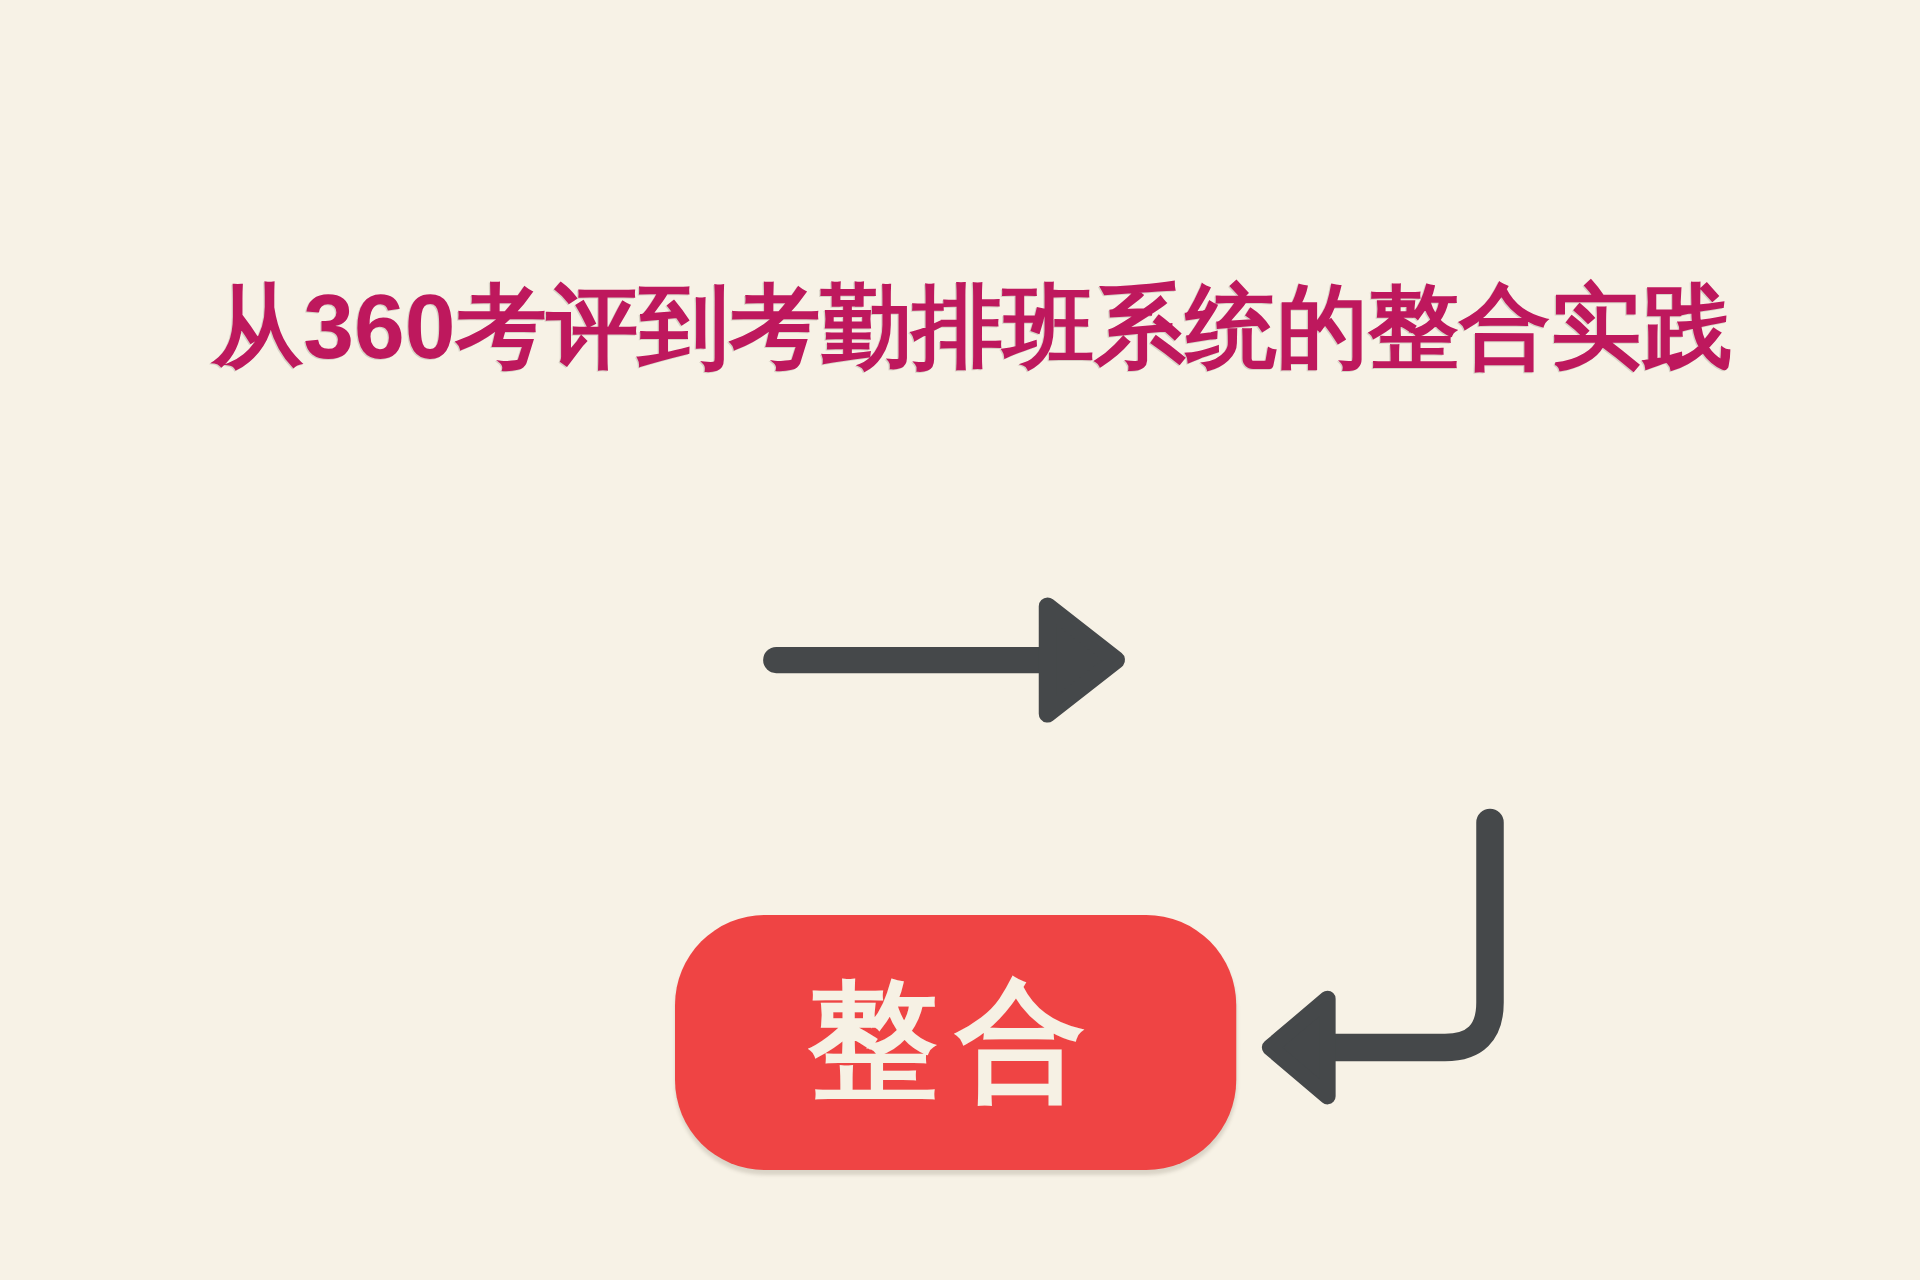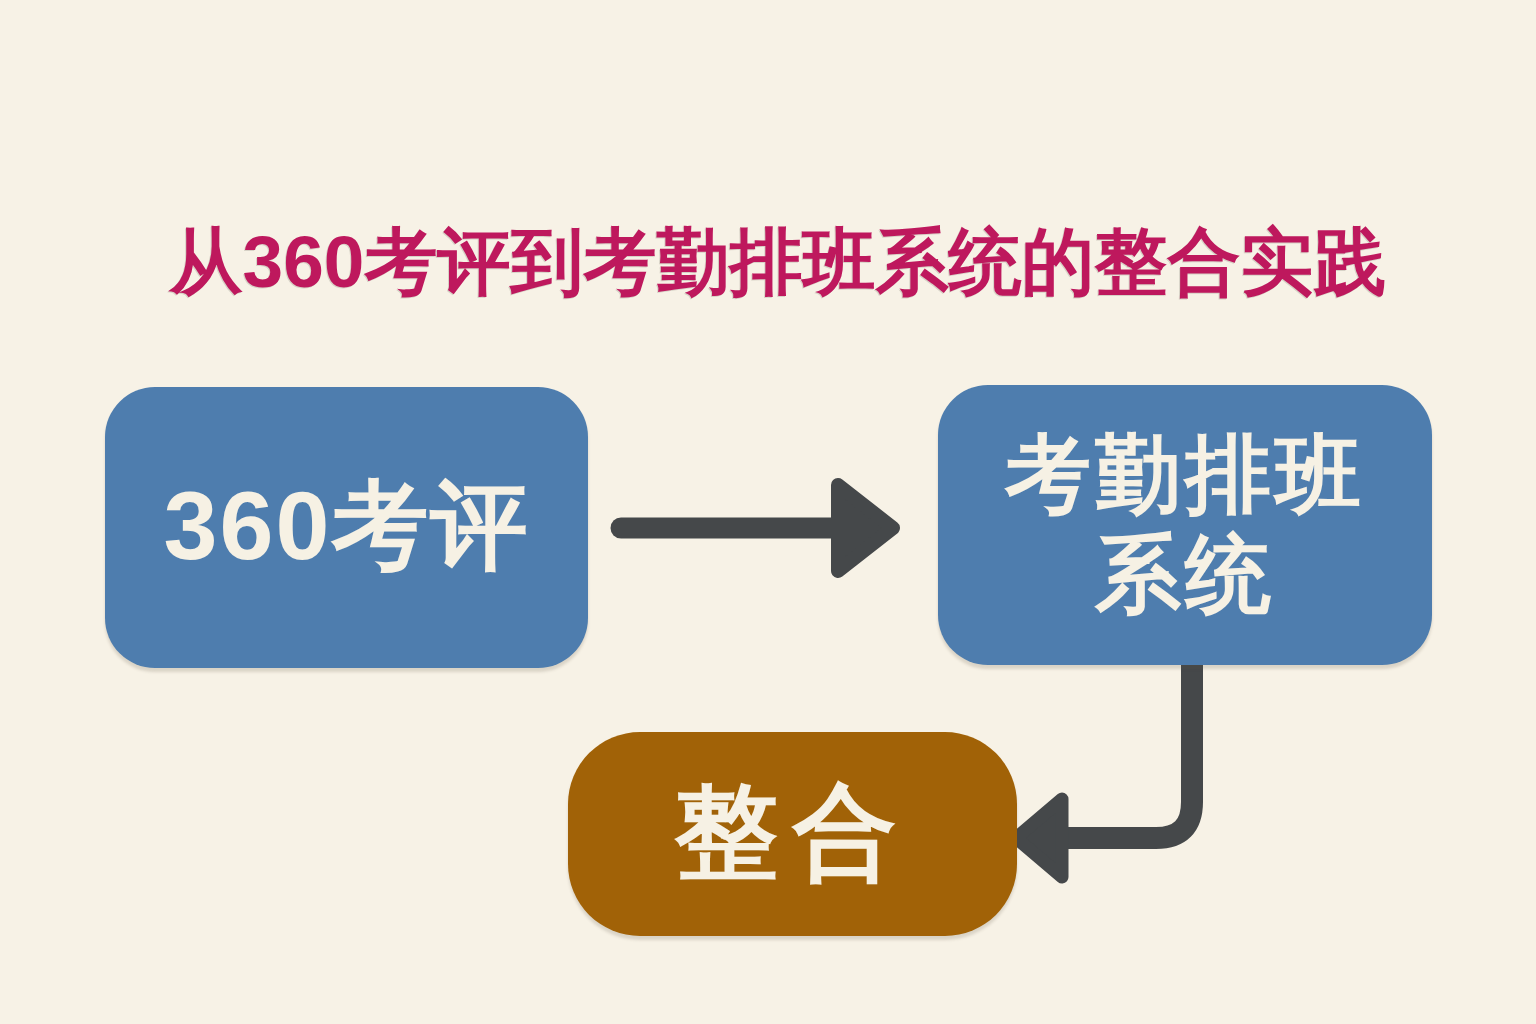--- a/index.html
+++ b/index.html
@@ -61,22 +61,21 @@
     justify-content: center;
     color: #f6f1e4;
     font-weight: 900;
     text-align: center;
     box-shadow: 0 4px 3px rgba(90,80,60,0.18);
   }
   .node-blue {
     background: #4e7dae;
   }
   .node-dark {
-    background: #a16207;
-    margin-left: 28px;
+    background: #ef4444;
   }
   .node-360 {
     left: 105px;
     top: 387px;
     width: 483px;
     height: 281px;
     border-radius: 50px;
     font-size: 97px;
     letter-spacing: 2px;
   }
@@ -124,26 +123,19 @@
       <line x1="621" y1="528" x2="848" y2="528" stroke="#45484a" stroke-width="21" stroke-linecap="round"></line>
       <polygon points="838,485 893,528 838,571" fill="#45484a" stroke="#45484a" stroke-width="14" stroke-linejoin="round"></polygon>
     </g>
 
     <g>
       <path d="M 1192 658 L 1192 802 Q 1192 838 1156 838 L 1056 838" fill="none" stroke="#45484a" stroke-width="22" stroke-linecap="round"></path>
       <polygon points="1062,799 1016,838 1062,877" fill="#45484a" stroke="#45484a" stroke-width="13" stroke-linejoin="round"></polygon>
     </g>
   </svg>
 
-  <div class="node node-blue node-360">
-    <span>360考评</span>
-  </div>
 
-  <div class="node node-blue node-attendance">
-    <span>考勤排班</span>
-    <span>系统</span>
-  </div>
 
   <div class="node node-dark node-integration">
     <span>整合</span>
   </div>
 
 </div>
 
 </body></html>

